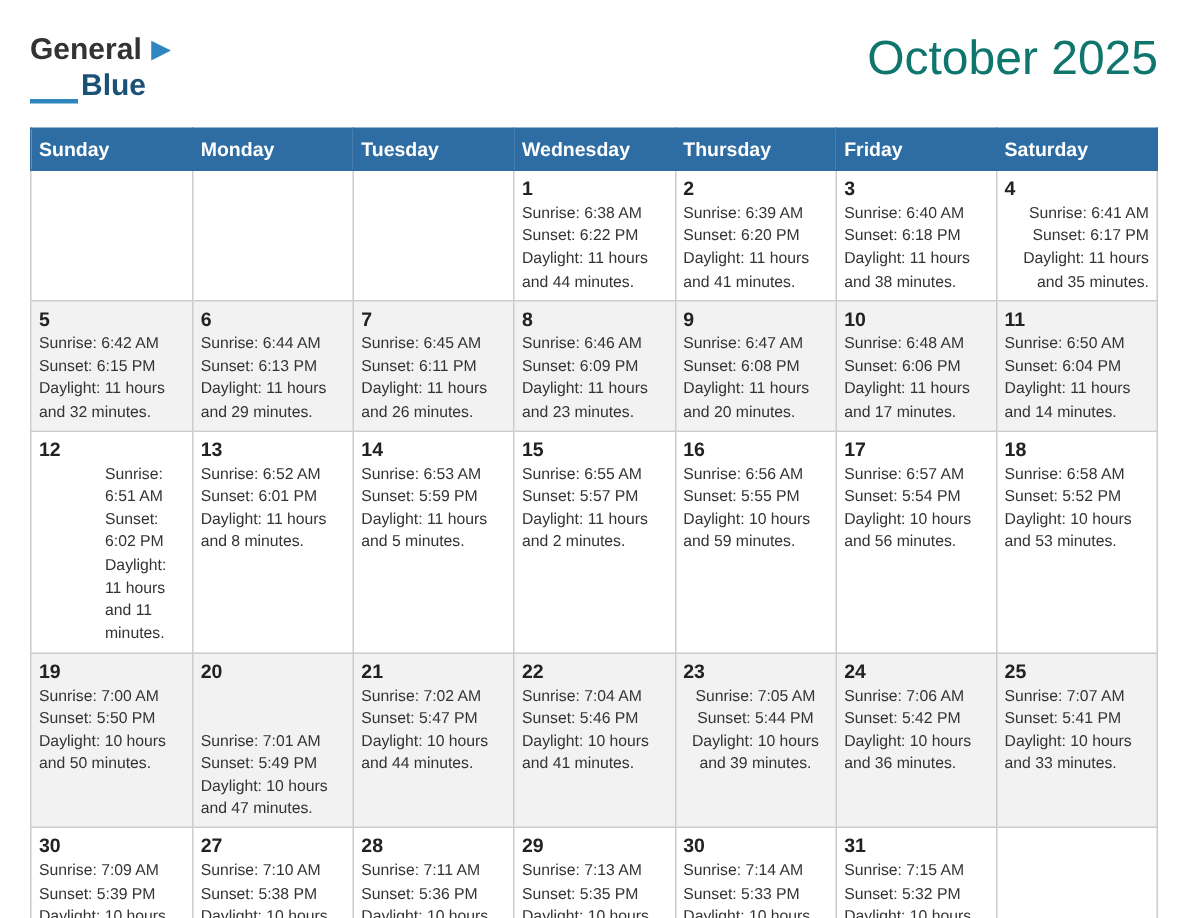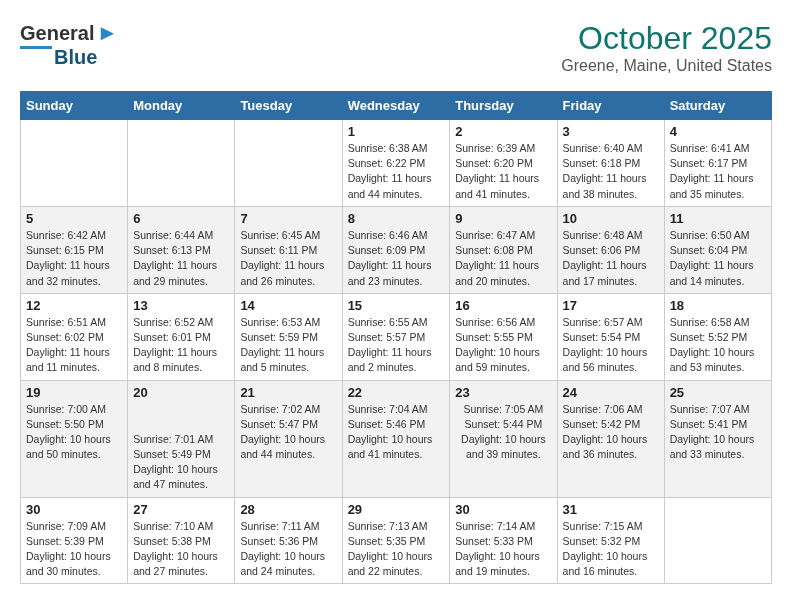--- a/index.html
+++ b/index.html
@@ -98,28 +98,27 @@
   </style>
 </head>
 <body>
 
 <div class="header">
   <div class="logo">
     <div class="logo-text">
       <span class="logo-general">General</span>
       <span class="logo-bird">►</span>
     </div>
-    <div style="display:flex;align-items:flex-start;">
+    <div style="display:flex;align-items:flex-end;">
       <span style="width:32px;height:3px;background:#2e86c1;display:inline-block;"></span>
       <span class="logo-blue" style="margin-left:2px;">Blue</span>
     </div>
   </div>
   <div class="title-block">
     <div class="month-title">October 2025</div>
-    <div class="subtitle">Greene, Maine, United States</div>
   </div>
 </div>
 
 <table class="calendar">
   <thead>
     <tr>
       <th>Sunday</th>
       <th>Monday</th>
       <th>Tuesday</th>
       <th>Wednesday</th>
@@ -149,21 +148,21 @@
         </td>
         <td>
           <div class="day-number">3</div>
           <div class="day-info" style="white-space: pre-line;">Sunrise: 6:40 AM
 Sunset: 6:18 PM
 Daylight: 11 hours
 and 38 minutes.</div>
         </td>
         <td>
           <div class="day-number">4</div>
-          <div class="day-info" style="white-space: pre-line;">Sunrise: 6:41 AM
+          <div class="day-info" style="white-space: pre-line; text-align: right;">Sunrise: 6:41 AM
 Sunset: 6:17 PM
 Daylight: 11 hours
 and 35 minutes.</div>
         </td>
       </tr>
       <tr class="row-shaded">
         <td>
           <div class="day-number">5</div>
           <div class="day-info" style="white-space: pre-line;">Sunrise: 6:42 AM
 Sunset: 6:15 PM
@@ -209,21 +208,21 @@
           <div class="day-number">11</div>
           <div class="day-info" style="white-space: pre-line;">Sunrise: 6:50 AM
 Sunset: 6:04 PM
 Daylight: 11 hours
 and 14 minutes.</div>
         </td>
       </tr>
       <tr class="row-white">
         <td>
           <div class="day-number">12</div>
-          <div class="day-info" style="white-space: pre-line;">Sunrise: 6:51 AM
+          <div class="day-info" style="white-space: pre-line; margin-left: 44px;">Sunrise: 6:51 AM
 Sunset: 6:02 PM
 Daylight: 11 hours
 and 11 minutes.</div>
         </td>
         <td>
           <div class="day-number">13</div>
           <div class="day-info" style="white-space: pre-line;">Sunrise: 6:52 AM
 Sunset: 6:01 PM
 Daylight: 11 hours
 and 8 minutes.</div>

